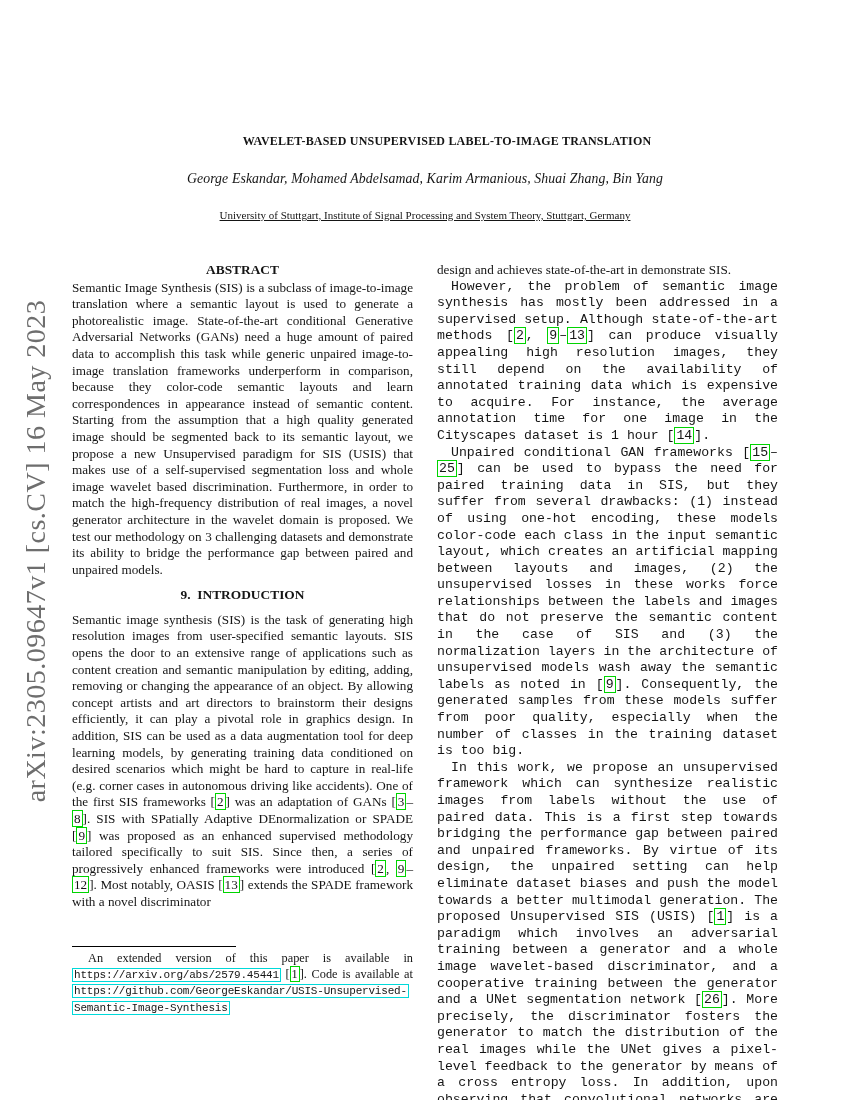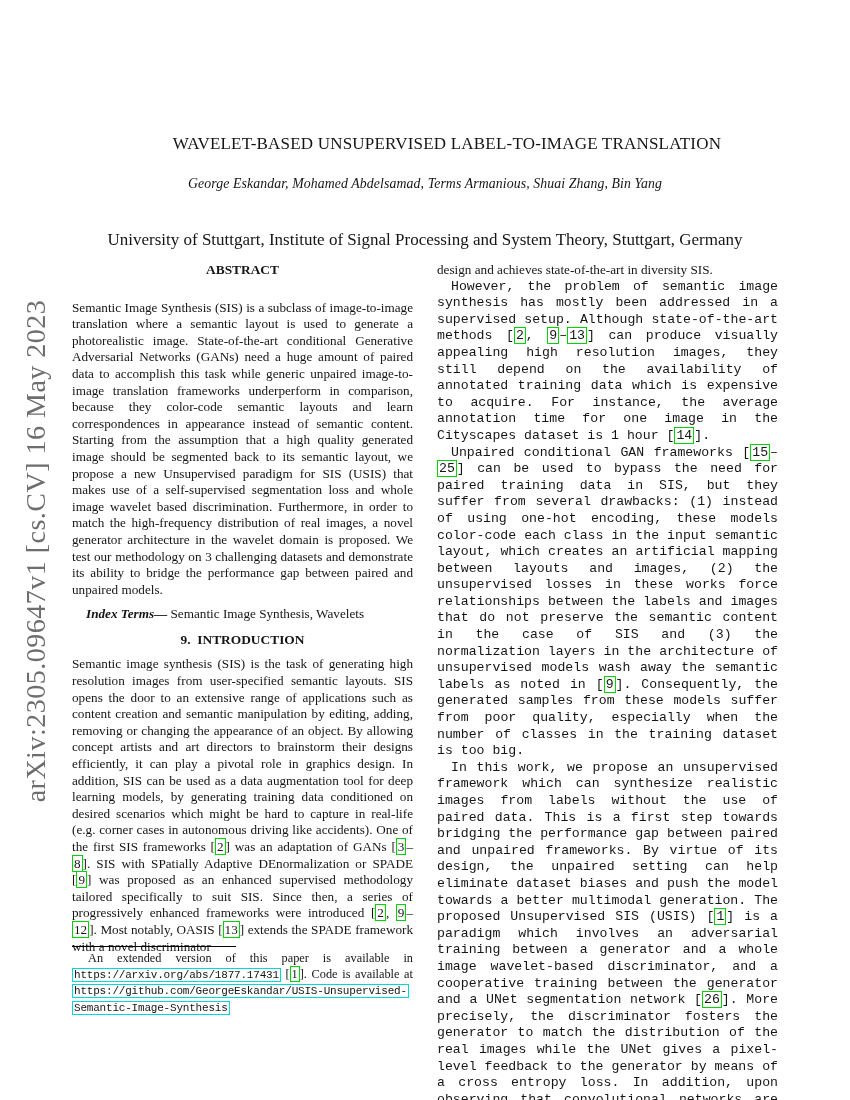--- a/index.html
+++ b/index.html
@@ -15,38 +15,38 @@
     position:absolute; left:36px; top:551px;
     transform:translate(-50%,-50%) rotate(-90deg);
     transform-origin:center;
     white-space:nowrap;
     font-size:28px; color:#6e6e6e; letter-spacing:0.5px;
     font-family:"Liberation Serif", serif;
   }
 
   
   .header { position:absolute; top:134px; left:0; width:850px; text-align:center; }
-  .title { font-weight:normal; font-size:17px; letter-spacing:0.2px;padding-left:44px; }
+  .title { font-weight:bold; font-size:12px; letter-spacing:0.2px;padding-left:44px; }
   .authors { font-style:italic; font-size:13.8px; margin-top:22px; letter-spacing:0.1px; }
-  .affiliation { font-size:17px; margin-top:38px; }
+  .affiliation { font-size:11px; margin-top:22px;text-decoration:underline; }
 
   
   .col {
     position:absolute; top:262px; width:341px;
     font-size:13.2px; line-height:16.6px; text-align:justify;
     text-justify:inter-word;
   }
   .col-left  { left:72px; }
   .col-right { left:437px; }
 
   .sec-heading {
     text-align:center; font-weight:bold; font-size:13.4px;
     white-space:pre-wrap; text-indent:0;
   }
-  .abstract-heading { margin-bottom:21px; }
+  .abstract-heading { margin-bottom:1px; }
   .intro-heading { margin-top:9px; margin-bottom:8px; }
 
   p { margin:0; padding:0; }
   .indent { text-indent:14px;font-family:Liberation Mono, monospace; }
   .index-terms { margin-top:8px; text-indent:14px; }
   .it-label { font-weight:bold; font-style:italic; }
 
   
   .cite {
     border:1px solid #00d400;
@@ -74,37 +74,36 @@
 </style>
 </head>
 <body>
 
 <div class="page">
 
   <div class="arxiv-strip">arXiv:2305.09647v1  [cs.CV]  16 May 2023</div>
 
   <div class="header">
     <div class="title">WAVELET-BASED UNSUPERVISED LABEL-TO-IMAGE TRANSLATION</div>
-    <div class="authors">George Eskandar, Mohamed Abdelsamad, Terms Armanious, Shuai Zhang, Bin Yang</div>
+    <div class="authors">George Eskandar, Mohamed Abdelsamad, Karim Armanious, Shuai Zhang, Bin Yang</div>
     <div class="affiliation">University of Stuttgart, Institute of Signal Processing and System Theory, Stuttgart, Germany</div>
   </div>
 
   <div class="col col-left">
     <div class="sec-heading abstract-heading">ABSTRACT</div>
     <p>Semantic Image Synthesis (SIS) is a subclass of image-to-image translation where a semantic layout is used to generate a photorealistic image. State-of-the-art conditional Generative Adversarial Networks (GANs) need a huge amount of paired data to accomplish this task while generic unpaired image-to-image translation frameworks underperform in comparison, because they color-code semantic layouts and learn correspondences in appearance instead of semantic content. Starting from the assumption that a high quality generated image should be segmented back to its semantic layout, we propose a new Unsupervised paradigm for SIS (USIS) that makes use of a self-supervised segmentation loss and whole image wavelet based discrimination. Furthermore, in order to match the high-frequency distribution of real images, a novel generator architecture in the wavelet domain is proposed. We test our methodology on 3 challenging datasets and demonstrate its ability to bridge the performance gap between paired and unpaired models.</p>
-    <p class="index-terms"><span class="it-label">Index Terms—</span><span> Semantic Image Synthesis, Wavelets</span></p>
     <div class="sec-heading intro-heading">9.  INTRODUCTION</div>
     <p>Semantic image synthesis (SIS) is the task of generating high resolution images from user-specified semantic layouts. SIS opens the door to an extensive range of applications such as content creation and semantic manipulation by editing, adding, removing or changing the appearance of an object. By allowing concept artists and art directors to brainstorm their designs efficiently, it can play a pivotal role in graphics design. In addition, SIS can be used as a data augmentation tool for deep learning models, by generating training data conditioned on desired scenarios which might be hard to capture in real-life (e.g. corner cases in autonomous driving like accidents). One of the first SIS frameworks [<span class="cite">2</span>] was an adaptation of GANs [<span class="cite">3</span>–<span class="cite">8</span>]. SIS with SPatially Adaptive DEnormalization or SPADE [<span class="cite">9</span>] was proposed as an enhanced supervised methodology tailored specifically to suit SIS. Since then, a series of progressively enhanced frameworks were introduced [<span class="cite">2</span>, <span class="cite">9</span>–<span class="cite">12</span>]. Most notably, OASIS [<span class="cite">13</span>] extends the SPADE framework with a novel discriminator</p>
   </div>
 
   <div class="col col-right">
-    <p>design and achieves state-of-the-art in diversity SIS.</p>
+    <p>design and achieves state-of-the-art in demonstrate SIS.</p>
     <p class="indent">However, the problem of semantic image synthesis has mostly been addressed in a supervised setup. Although state-of-the-art methods [<span class="cite">2</span>, <span class="cite">9</span>–<span class="cite">13</span>] can produce visually appealing high resolution images, they still depend on the availability of annotated training data which is expensive to acquire. For instance, the average annotation time for one image in the Cityscapes dataset is 1 hour [<span class="cite">14</span>].</p>
     <p class="indent">Unpaired conditional GAN frameworks [<span class="cite">15</span>–<span class="cite">25</span>] can be used to bypass the need for paired training data in SIS, but they suffer from several drawbacks: (1) instead of using one-hot encoding, these models color-code each class in the input semantic layout, which creates an artificial mapping between layouts and images, (2) the unsupervised losses in these works force relationships between the labels and images that do not preserve the semantic content in the case of SIS and (3) the normalization layers in the architecture of unsupervised models wash away the semantic labels as noted in [<span class="cite">9</span>]. Consequently, the generated samples from these models suffer from poor quality, especially when the number of classes in the training dataset is too big.</p>
     <p class="indent">In this work, we propose an unsupervised framework which can synthesize realistic images from labels without the use of paired data. This is a first step towards bridging the performance gap between paired and unpaired frameworks. By virtue of its design, the unpaired setting can help eliminate dataset biases and push the model towards a better multimodal generation. The proposed Unsupervised SIS (USIS) [<span class="cite">1</span>] is a paradigm which involves an adversarial training between a generator and a whole image wavelet-based discriminator, and a cooperative training between the generator and a UNet segmentation network [<span class="cite">26</span>]. More precisely, the discriminator fosters the generator to match the distribution of the real images while the UNet gives a pixel-level feedback to the generator by means of a cross entropy loss. In addition, upon observing that convolutional networks are biased towards low-frequencies [<span class="cite">27</span>–<span class="cite">37</span>], we provide the wavelet decomposition of the real and fake images as input to our discriminator and we propose a novel wavelet-based generator architecture in order to approximate the high-frequency distribution of real images. We perform extensive experiments on 3 image datasets (COCO-stuff [<span class="cite">38</span>], Cityscapes [<span class="cite">14</span>] and ADE20K [<span class="cite">39</span>]) in an unpaired setting to showcase the ability of our model to generate a high diversity of photorealistic images.</p>
   </div>
 
   <div class="footnote">
     <div class="footnote-rule"></div>
-    <p>An extended version of this paper is available in <span class="linkbox">https://arxiv.org/abs/1877.17431</span> [<span class="cite">1</span>].  Code is available at <span class="linkbox">https://github.com/GeorgeEskandar/USIS-Unsupervised-Semantic-Image-Synthesis</span></p>
+    <p>An extended version of this paper is available in <span class="linkbox">https://arxiv.org/abs/2579.45441</span> [<span class="cite">1</span>].  Code is available at <span class="linkbox">https://github.com/GeorgeEskandar/USIS-Unsupervised-Semantic-Image-Synthesis</span></p>
   </div>
 
 </div>
 
 </body></html>

